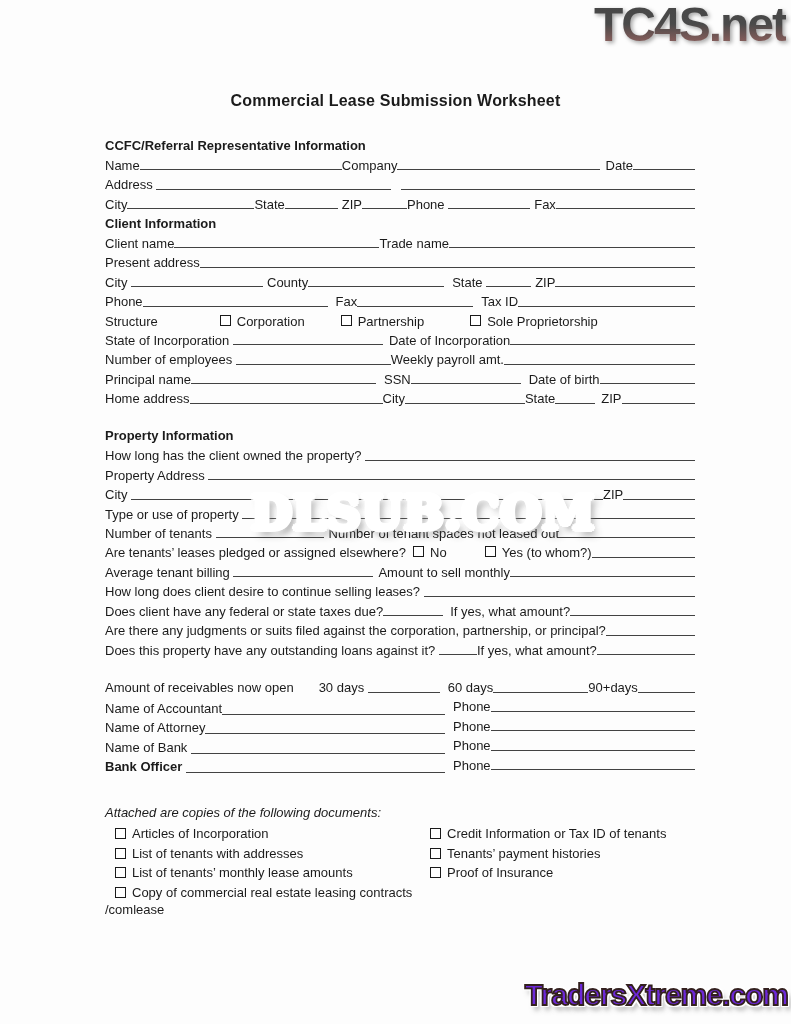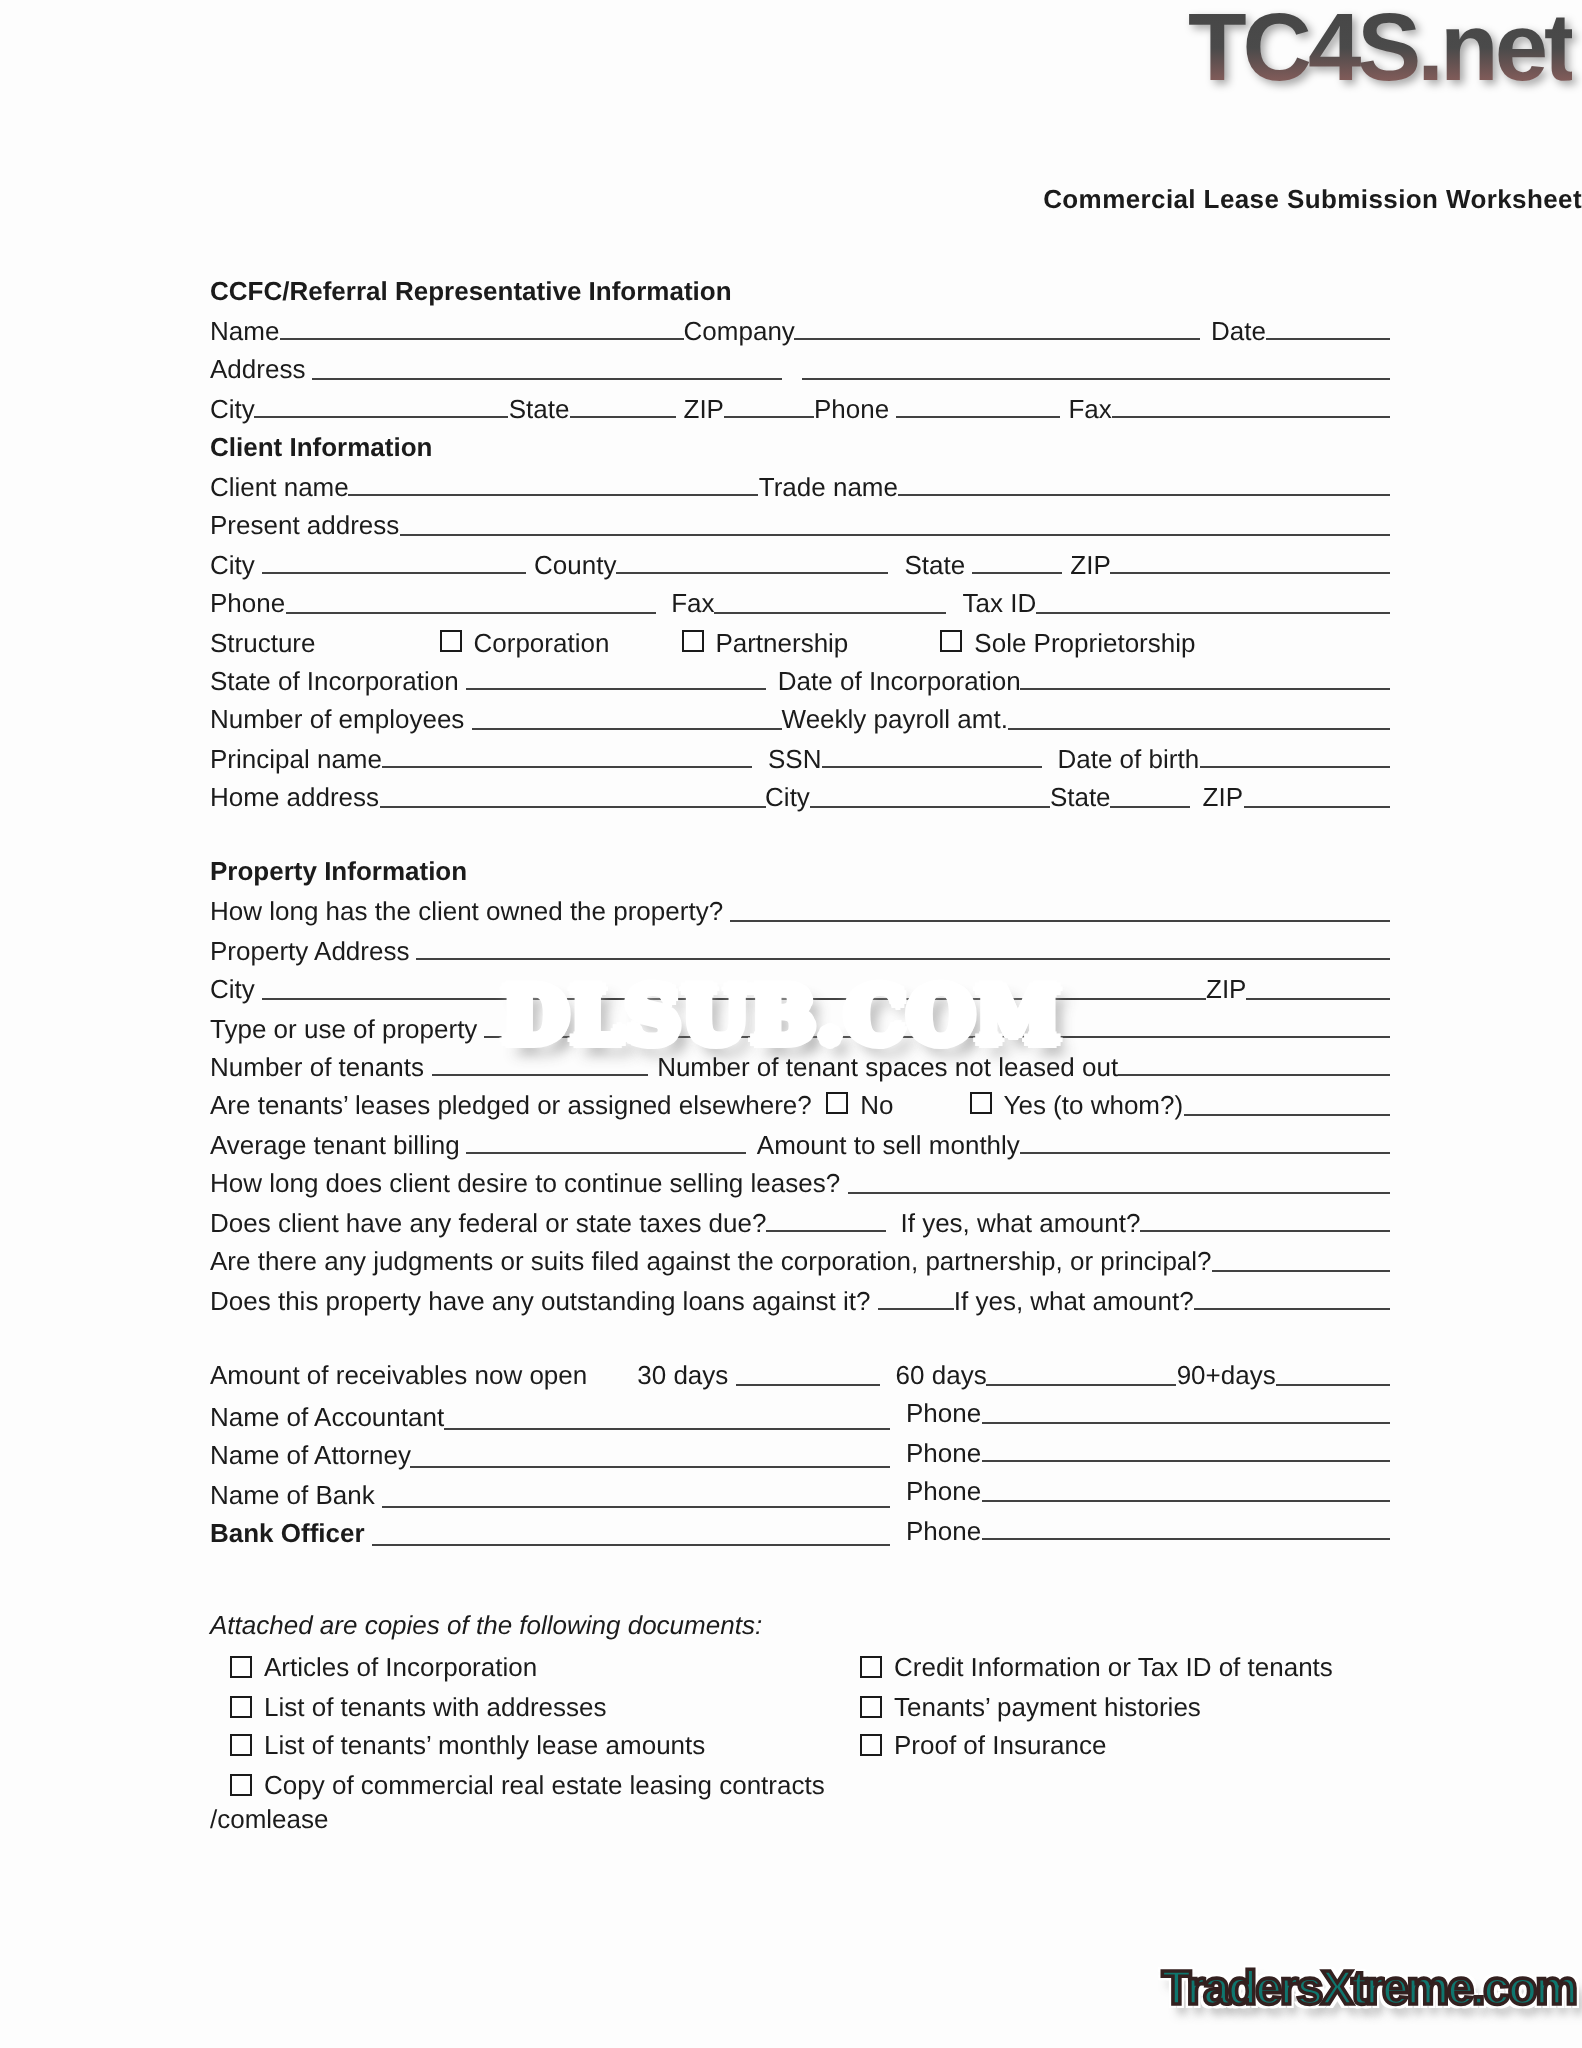--- a/index.html
+++ b/index.html
@@ -10,22 +10,22 @@
   
   .top-logo{
     position:absolute;top:0px;right:5px;
     font-size:48px;font-weight:bold;letter-spacing:-2px;line-height:50px;
     background:linear-gradient(180deg,#464646 0%,#4a4a4a 48%,#7d5a58 78%,#9c6f6b 100%);
     -webkit-background-clip:text;background-clip:text;color:transparent;
     filter:drop-shadow(2px 2px 2px rgba(0,0,0,0.35));
   }
   
   .title{
-    position:absolute;top:92px;left:0;width:791px;text-align:right;
-    font-size:13px;font-weight:bold;letter-spacing:.2px;
+    position:absolute;top:92px;left:0;width:791px;text-align:center;
+    font-size:16px;font-weight:bold;letter-spacing:.2px;
   }
   
   .form{position:absolute;left:105px;top:137px;width:590px;font-size:13px;}
   .heading{font-weight:bold;height:19.5px;line-height:17px;}
   .row{display:flex;align-items:center;height:19.45px;}
   .lab{white-space:pre;line-height:16.5px;flex:none;}
   .u{border-bottom:1.2px solid #424242;margin-bottom:2.5px;flex:none;height:10px;}
   .u.fill{flex:1 1 0px;}
   .gap{flex:none;height:1px;}
   .cb{flex:none;width:9px;height:9px;border:1.3px solid #1a1a1a;margin:0 6px 3.5px 0;background:#fff;}
@@ -34,32 +34,32 @@
   .checklist{margin-top:28px;}
   .cl-intro{font-style:italic;height:19.5px;line-height:17px;}
   .cl-row{display:flex;align-items:flex-end;height:19.5px;}
   .cl-left{width:325px;display:flex;align-items:flex-end;padding-left:10px;box-sizing:border-box;flex:none;height:100%;}
   .cl-right{display:flex;align-items:flex-end;flex:1;height:100%;}
   .footer-code{height:19.5px;line-height:17px;}
   
   .watermark{
     position:absolute;left:251px;top:489px;
     font-family:"DejaVu Serif","Liberation Serif",serif;font-weight:bold;
-    font-size:38px;line-height:1;letter-spacing:1px;
+    font-size:47px;line-height:1;letter-spacing:1px;
     background:linear-gradient(180deg,#ef5a4e 0%,#e02b22 35%,#c01212 70%,#a80f0f 100%);
     -webkit-background-clip:text;background-clip:text;color:transparent;
     text-shadow:-2px -2px 0 #ffffff,2px -2px 0 #ffffff,-2px 2px 0 #ffffff,2px 2px 0 #ffffff,
                 -3px 0 0 #ffffff,3px 0 0 #ffffff,0 -3px 0 #ffffff,0 3px 0 #ffffff,
                 0 0 7px rgba(255,255,255,.95),5px 6px 7px rgba(60,60,60,.45);
   }
   
   .bottom-logo{
     position:absolute;right:3px;top:974px;
-    font-size:24px;font-weight:bold;letter-spacing:-1px;line-height:42px;
-    color:#0f766e;-webkit-text-stroke:1.8px #33201f;
+    font-size:30px;font-weight:bold;letter-spacing:-1px;line-height:42px;
+    color:#6d28d9;-webkit-text-stroke:1.8px #33201f;
     text-shadow:-2px -2px 0 #ffffff,2px -2px 0 #ffffff,-2px 2px 0 #ffffff,2px 2px 0 #ffffff,
                 0 0 5px rgba(255,255,255,.9),3px 5px 5px rgba(90,90,90,.55);
   }
 </style>
 </head>
 <body>
 
 <div id="page">
   <div class="top-logo">TC4S.net</div>
   <div class="title">Commercial Lease Submission Worksheet</div>

